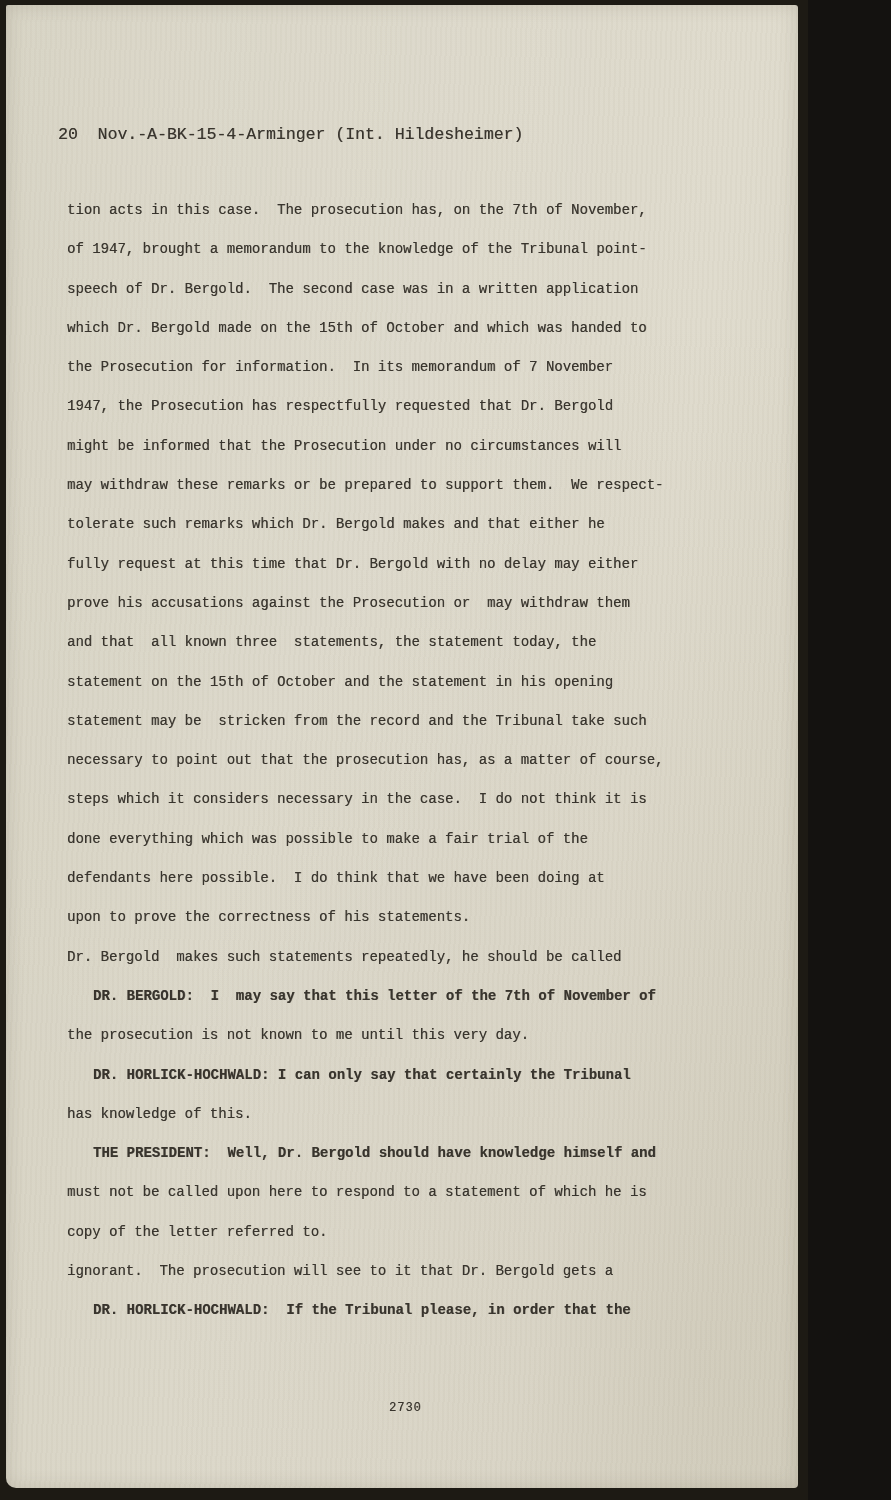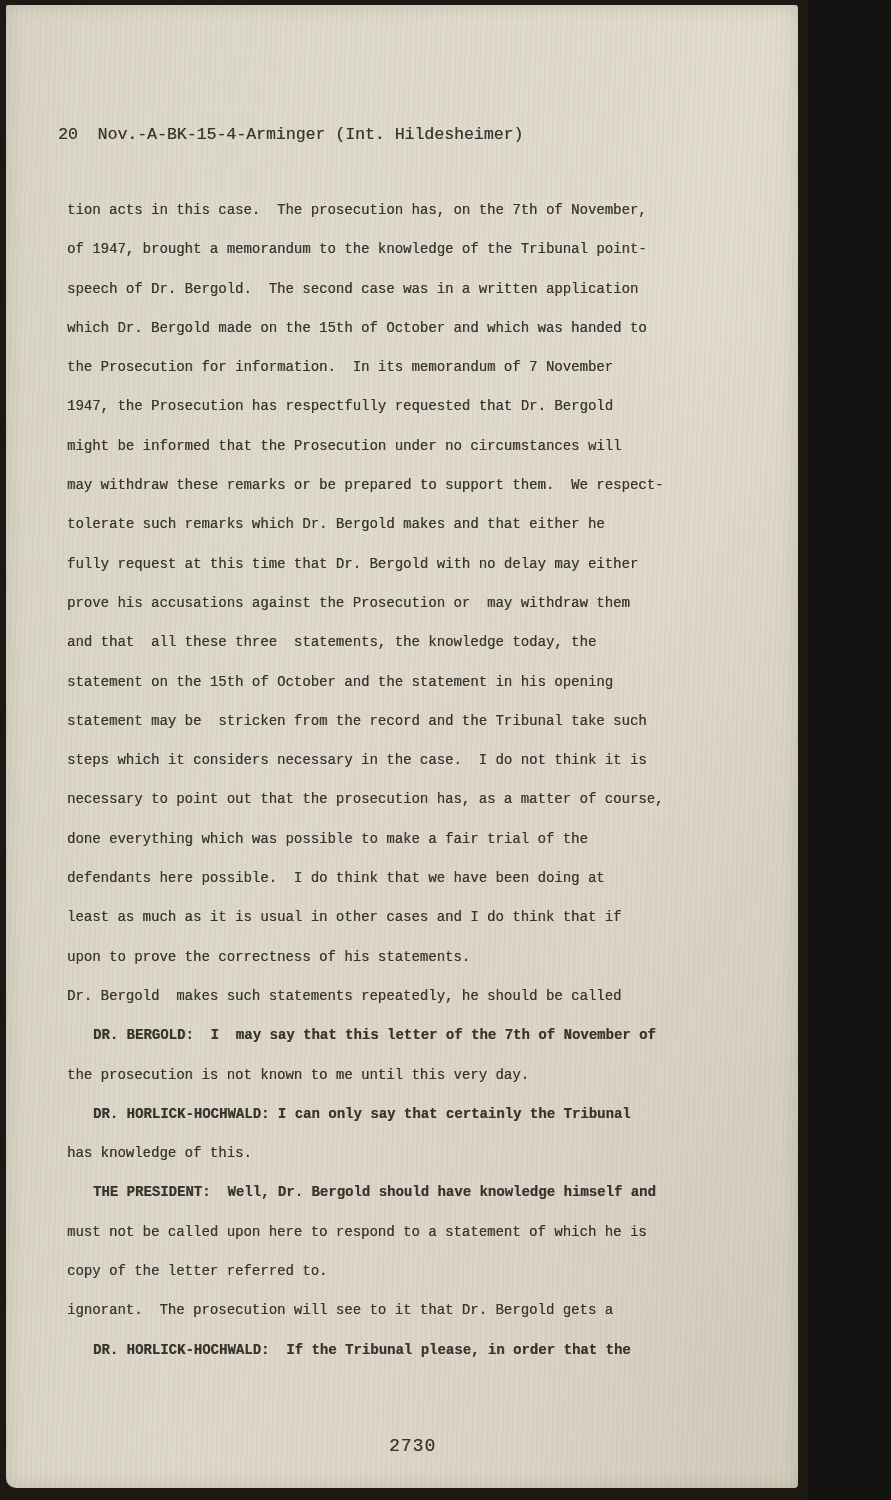--- a/index.html
+++ b/index.html
@@ -55,23 +55,22 @@
     height: 39.3px;
   }
   .line.indent {
     padding-left: 26px;
     font-weight: bold;
   }
   .page-number {
     position: absolute;
     left: 383px;
     top: 1396px;
-    font-size: 18px;
+    font-size: 12px;
     letter-spacing: 1px;
-    margin-top: 35px;
   }
 </style>
 </head>
 <body>
 
 <div class="scan">
   <div class="paper">
 
     <div class="doc-header ink">
       <div>20  Nov.-A-BK-15-4-Arminger (Int. Hildesheimer)</div>
@@ -82,28 +81,27 @@
         <div class="line">of 1947, brought a memorandum to the knowledge of the Tribunal point-</div>
         <div class="line">speech of Dr. Bergold.  The second case was in a written application</div>
         <div class="line">which Dr. Bergold made on the 15th of October and which was handed to</div>
         <div class="line">the Prosecution for information.  In its memorandum of 7 November</div>
         <div class="line">1947, the Prosecution has respectfully requested that Dr. Bergold</div>
         <div class="line">might be informed that the Prosecution under no circumstances will</div>
         <div class="line">may withdraw these remarks or be prepared to support them.  We respect-</div>
         <div class="line">tolerate such remarks which Dr. Bergold makes and that either he</div>
         <div class="line">fully request at this time that Dr. Bergold with no delay may either</div>
         <div class="line">prove his accusations against the Prosecution or  may withdraw them</div>
-        <div class="line">and that  all these three  statements, the knowledge today, the</div>
+        <div class="line">and that  all known three  statements, the statement today, the</div>
         <div class="line">statement on the 15th of October and the statement in his opening</div>
         <div class="line">statement may be  stricken from the record and the Tribunal take such</div>
+        <div class="line">necessary to point out that the prosecution has, as a matter of course,</div>
         <div class="line">steps which it considers necessary in the case.  I do not think it is</div>
-        <div class="line">necessary to point out that the prosecution has, as a matter of course,</div>
         <div class="line">done everything which was possible to make a fair trial of the</div>
         <div class="line">defendants here possible.  I do think that we have been doing at</div>
-        <div class="line">least as much as it is usual in other cases and I do think that if</div>
         <div class="line">upon to prove the correctness of his statements.</div>
         <div class="line">Dr. Bergold  makes such statements repeatedly, he should be called</div>
         <div class="line indent">DR. BERGOLD:  I  may say that this letter of the 7th of November of</div>
         <div class="line">the prosecution is not known to me until this very day.</div>
         <div class="line indent">DR. HORLICK-HOCHWALD: I can only say that certainly the Tribunal</div>
         <div class="line">has knowledge of this.</div>
         <div class="line indent">THE PRESIDENT:  Well, Dr. Bergold should have knowledge himself and</div>
         <div class="line">must not be called upon here to respond to a statement of which he is</div>
         <div class="line">copy of the letter referred to.</div>
         <div class="line">ignorant.  The prosecution will see to it that Dr. Bergold gets a</div>

